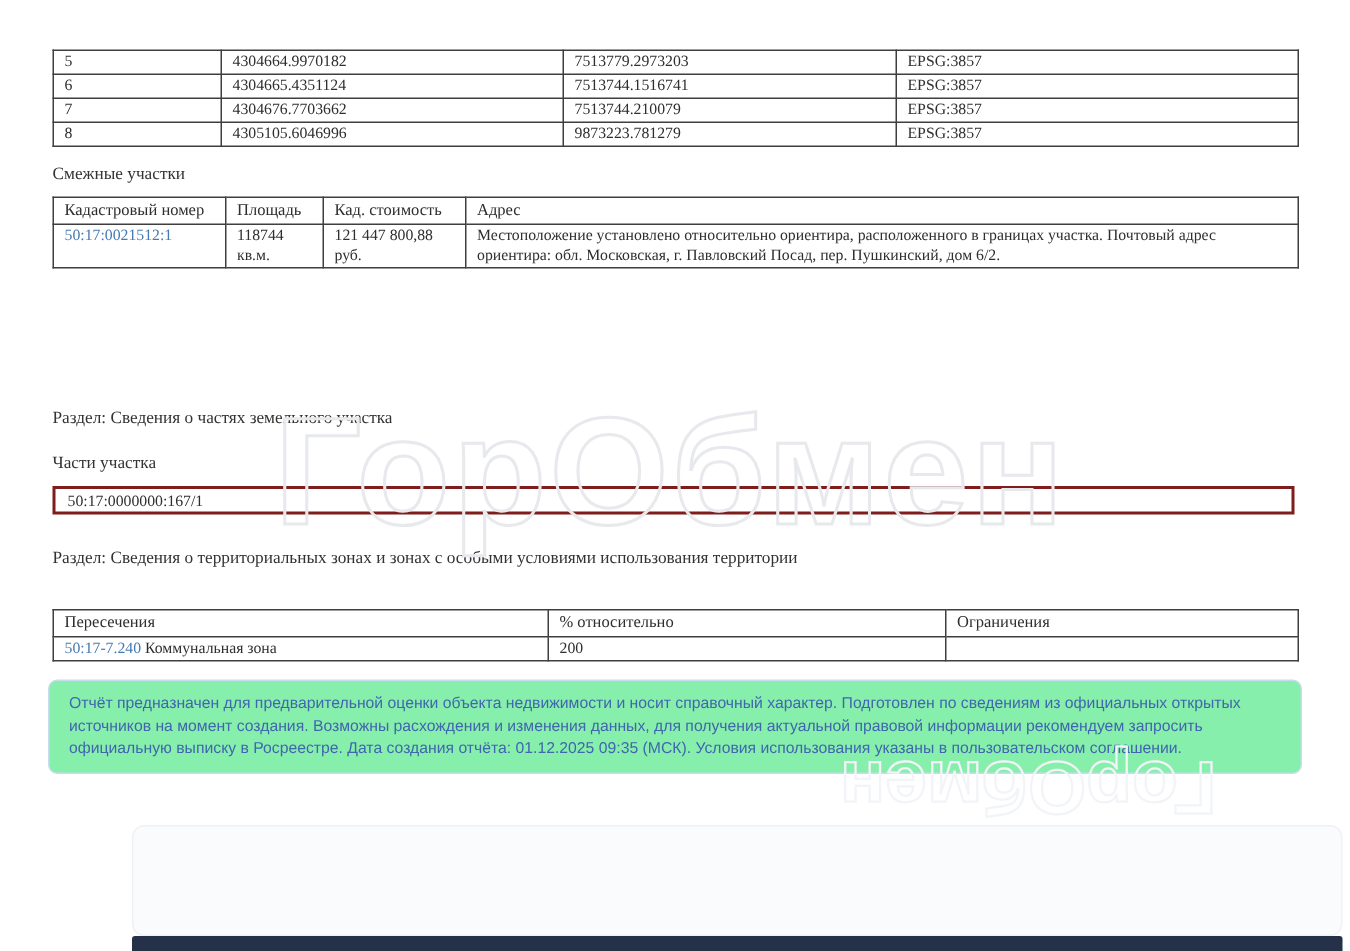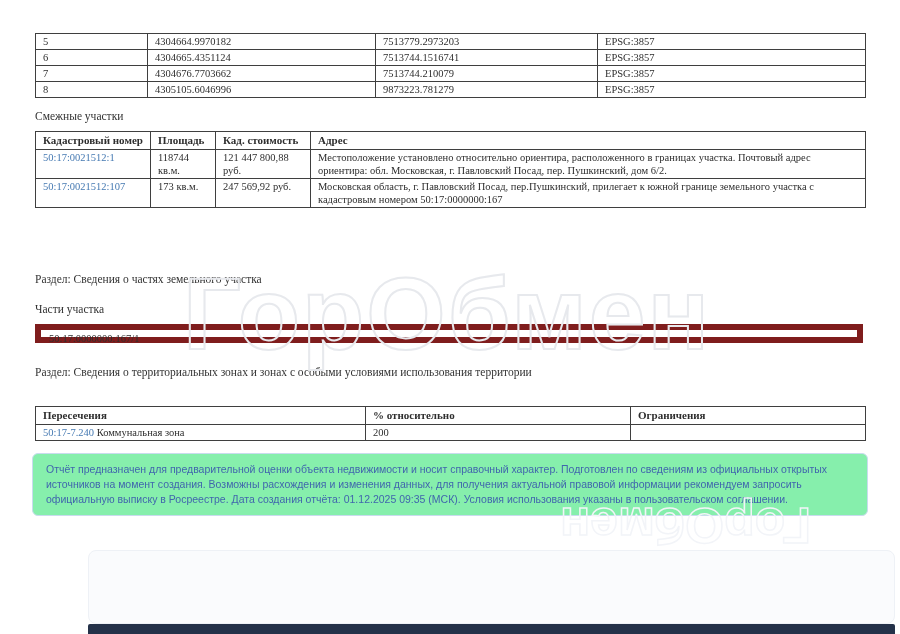--- a/index.html
+++ b/index.html
@@ -9,35 +9,35 @@
   .abs { position:absolute; }
 
   
   table.rep { border-collapse:collapse; table-layout:fixed; background:#fff; }
   table.rep th, table.rep td {
     border:1px solid #3f3f3f;
     font-size:10.5px; line-height:13px;
     padding:1px 7px; text-align:left; vertical-align:top;
     overflow:hidden;
   }
-  table.rep th { font-weight:bold; font-size:11px; padding:2px 7px; }
+  table.rep th { font-weight:normal; font-size:11px; padding:2px 7px; }
 
   .coords-table { left:35px; top:33px; width:830px; }
   .coords-table td { height:14px; }
 
   .section-label { left:35px; font-size:11.5px; color:#333; }
 
   .adj-table { left:35px; top:131px; width:830px; }
   .adj-table td { padding:2px 7px; }
 
   a.cadlink, .cadlink { color:#4579b2; text-decoration:none; cursor:pointer; }
 
   .part-box {
     left:35px; top:324px; width:828px; height:19px;
-    border:6px solid #7f1d1d; background:#fff;
+    border:2px solid #7f1d1d; background:#fff;
     font-size:10.5px; line-height:17px; padding:0 8px;
   }
 
   .zones-table { left:35px; top:406px; width:830px; }
   .zones-table td { height:15px; }
 
   .info-box {
     left:32px; top:453px; width:836px; min-height:56px;
     background:#86efac; border:1px solid #c9dbee; border-radius:6px;
     padding:8px 13px;
@@ -125,26 +125,20 @@
       <th>Адрес</th>
     </tr>
   </thead>
   <tbody>
     <tr>
       <td><span class="cadlink">50:17:0021512:1</span></td>
       <td>118744 кв.м.</td>
       <td>121 447 800,88 руб.</td>
       <td>Местоположение установлено относительно ориентира, расположенного в границах участка. Почтовый адрес ориентира: обл. Московская, г. Павловский Посад, пер. Пушкинский, дом 6/2.</td>
     </tr>
-    <tr>
-      <td><span class="cadlink">50:17:0021512:107</span></td>
-      <td>173 кв.м.</td>
-      <td>247 569,92 руб.</td>
-      <td>Московская область, г. Павловский Посад, пер.Пушкинский, прилегает к южной границе земельного участка с кадастровым номером 50:17:0000000:167</td>
-    </tr>
   </tbody>
 </table>
 
 <div class="section-label abs" style="top:273px">Раздел: Сведения о частях земельного участка</div>
 <div class="section-label abs" style="top:303px">Части участка</div>
 <div class="part-box abs">50:17:0000000:167/1</div>
 
 <div class="section-label abs" style="top:366px">Раздел: Сведения о территориальных зонах и зонах с особыми условиями использования территории</div>
 
 <table class="rep zones-table abs">

